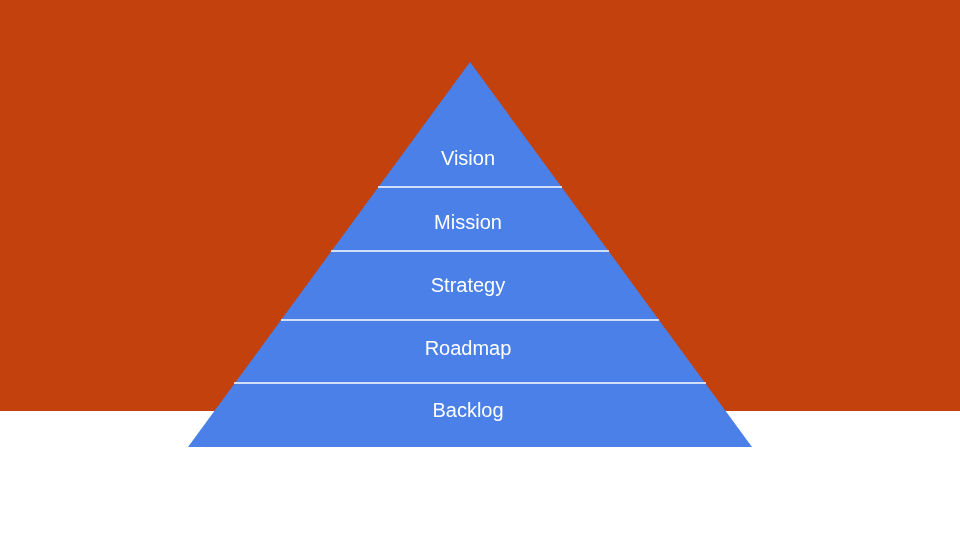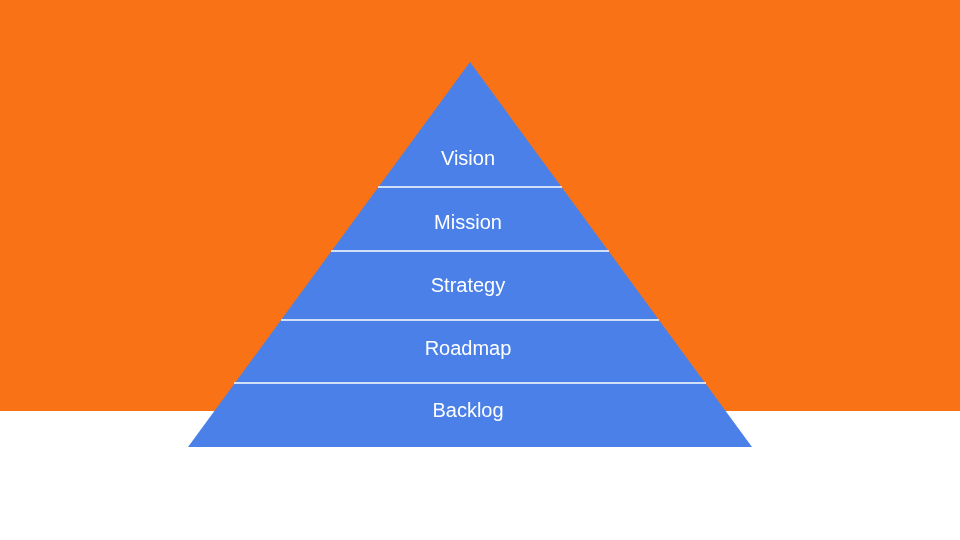--- a/index.html
+++ b/index.html
@@ -8,21 +8,21 @@
     width: 960px;
     height: 540px;
     background: #ffffff;
     overflow: hidden;
     font-family: "Liberation Sans", sans-serif;
   }
   .canvas {
     position: relative;
     width: 960px;
     height: 411px;
-    background: #f97316;
+    background: #c2410c;
   }
   svg text {
     fill: #ffffff;
     font-family: "Liberation Sans", sans-serif;
     font-size: 20px;
   }
 </style>
 </head>
 <body>
 

